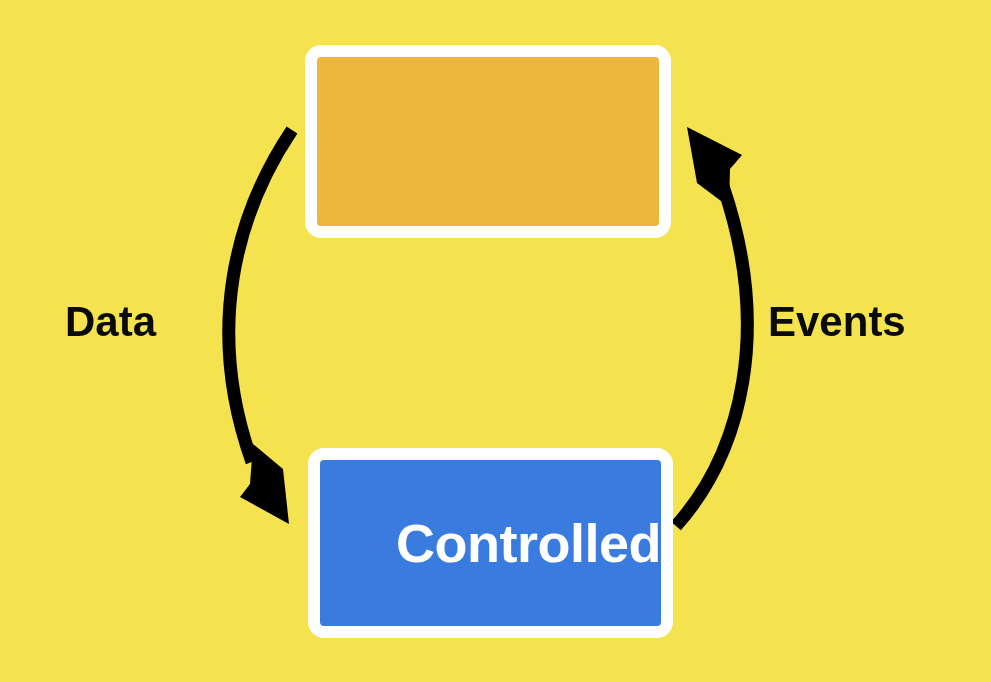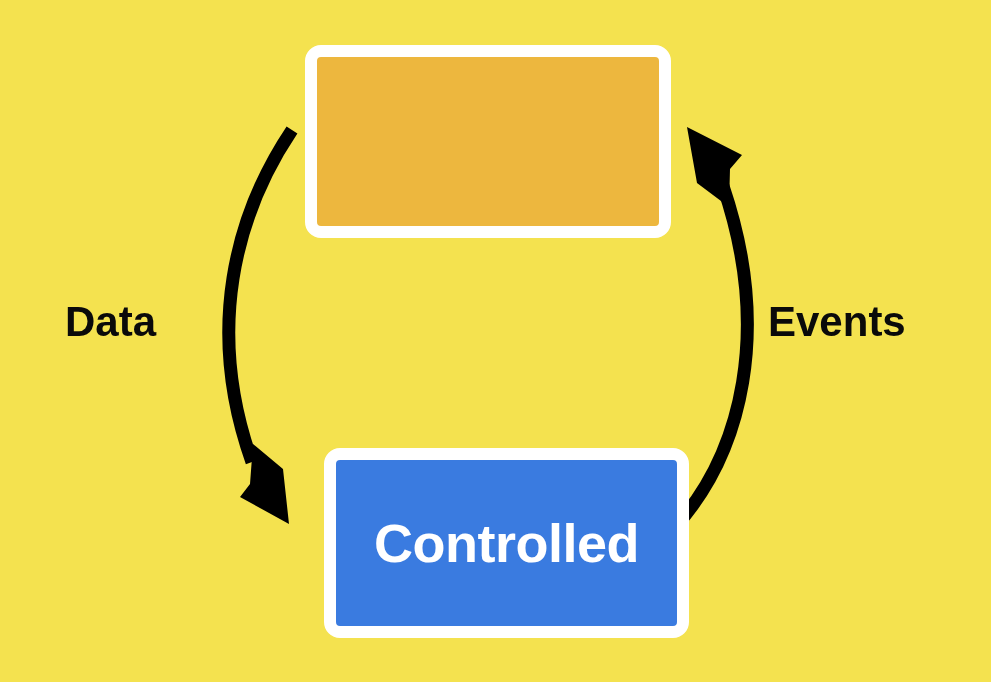--- a/index.html
+++ b/index.html
@@ -36,25 +36,26 @@
     z-index: 3;
   }
   #node-source {
     left: 305px;
     top: 45px;
     width: 366px;
     height: 193px;
     background: #EDB73E;
   }
   #node-controlled {
-    left: 324px;
+    left: 308px;
     top: 448px;
     width: 365px;
     height: 190px;
     background: #3A7BE0;
+    justify-content: flex-end;
   }
   .node-label {
     font-weight: bold;
     line-height: 1;
     white-space: nowrap;
   }
   #node-controlled .node-label {
     color: #FFFFFF;
     font-size: 54px;
     letter-spacing: -0.5px;

